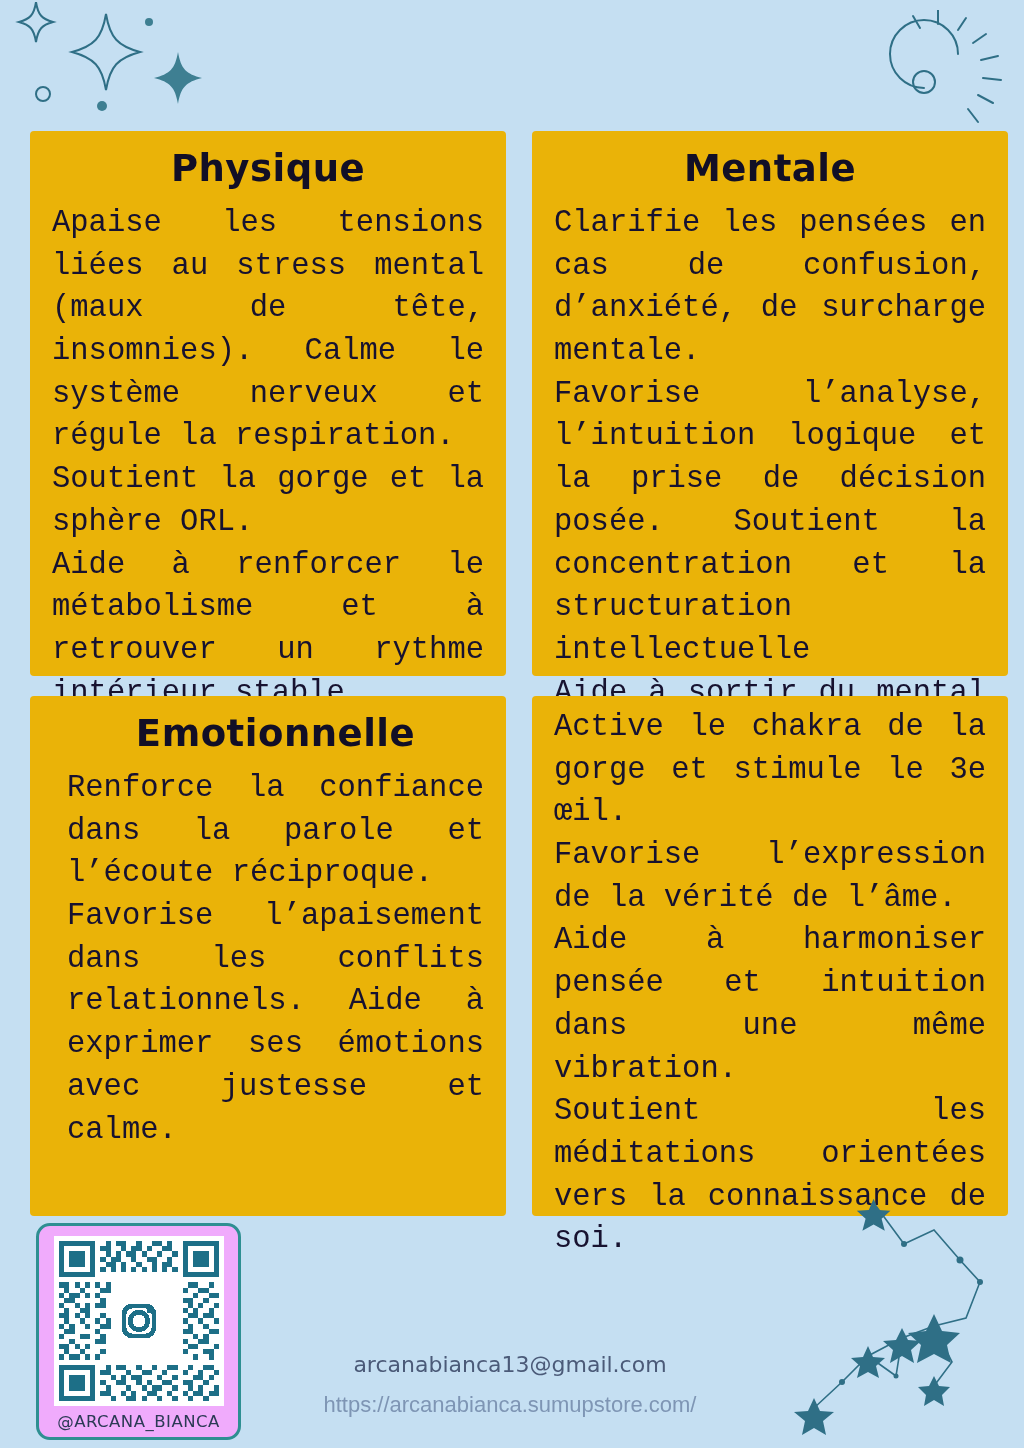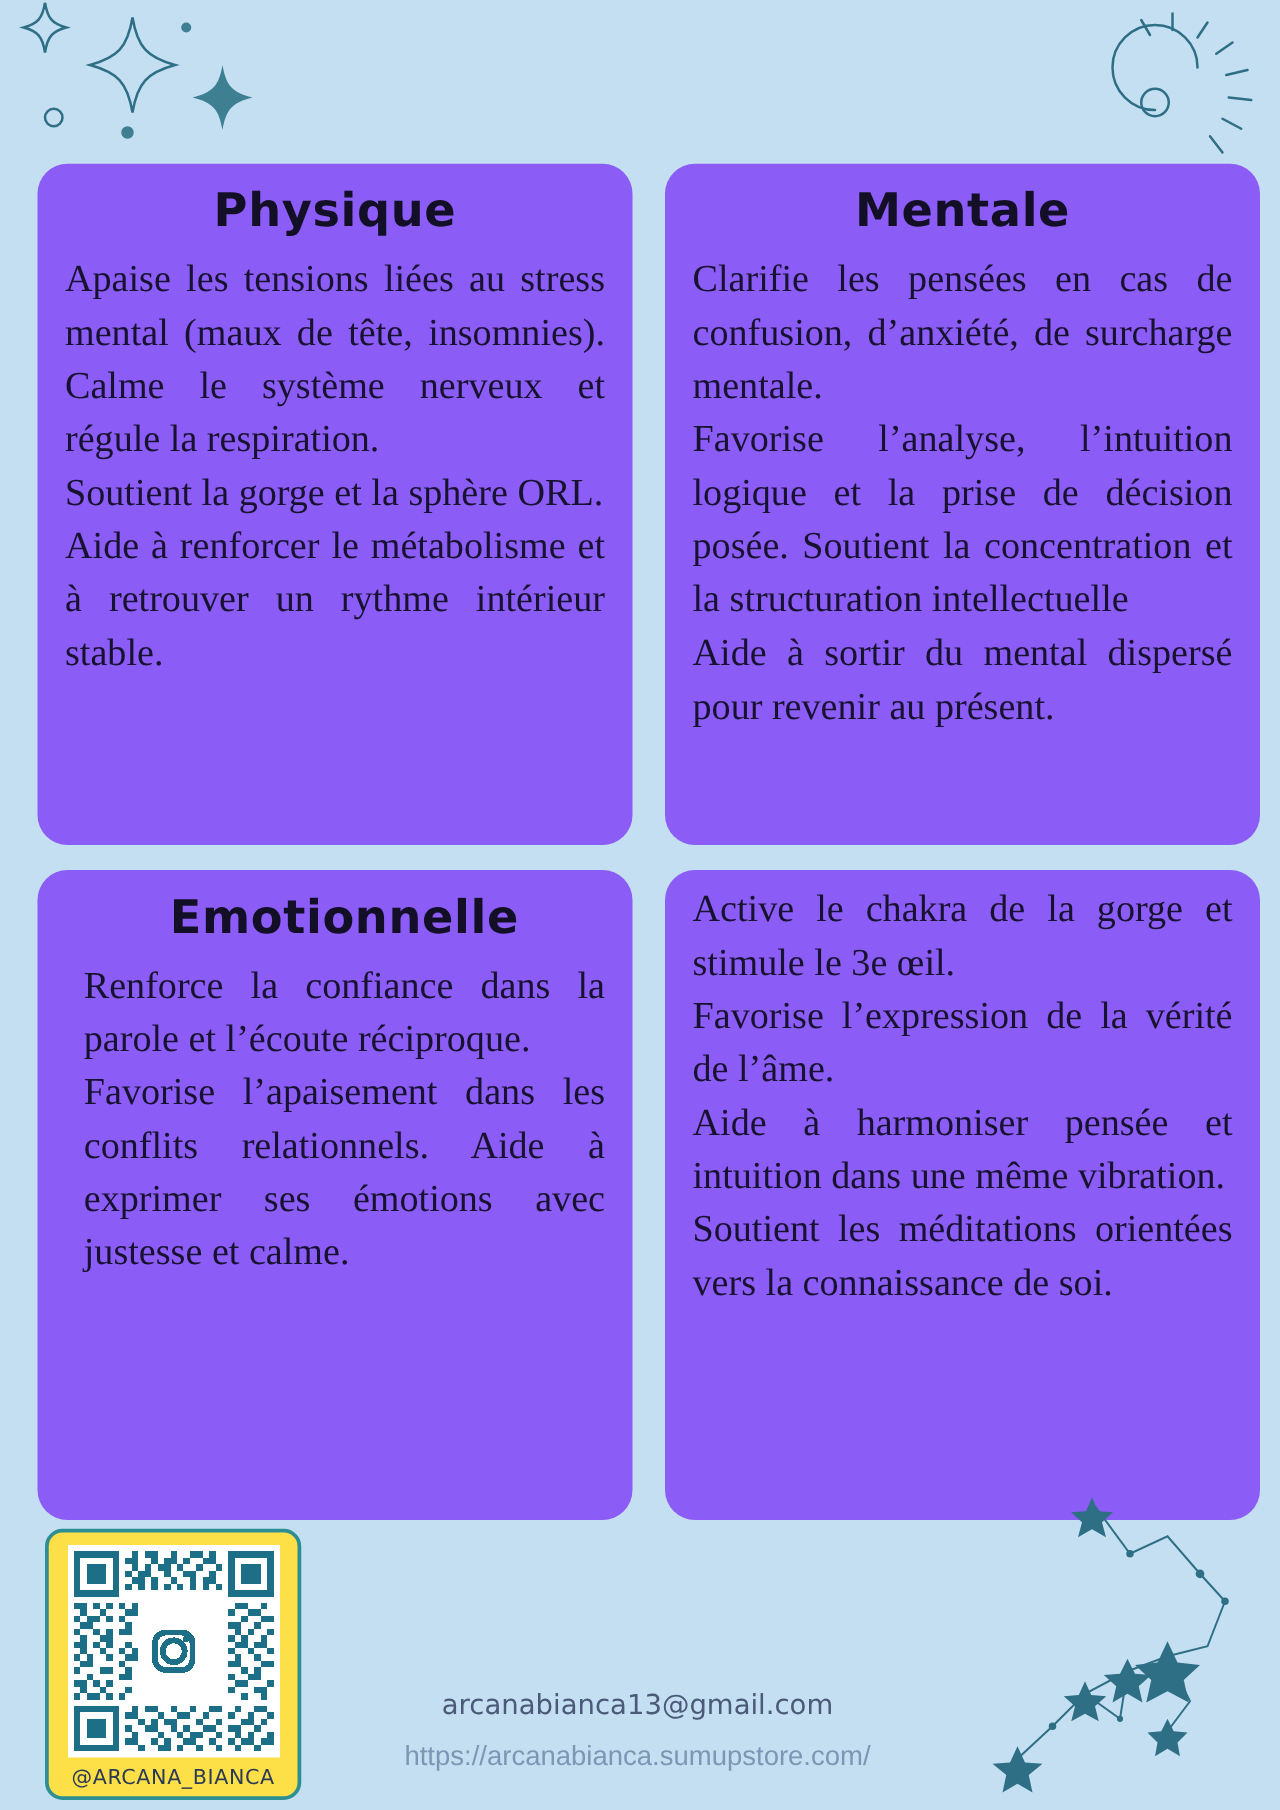--- a/index.html
+++ b/index.html
@@ -36,22 +36,22 @@
     position: absolute;
     left: 30px;
     top: 131px;
     width: 978px;
     display: flex;
     flex-wrap: wrap;
     gap: 20px 26px;
   }
   .card {
     width: 476px;
-    background: #8b5cf6;
-    border-radius: 24px;
+    background: #eab308;
+    border-radius: 4px;
     padding: 10px 22px 18px 22px;
     box-sizing: border-box;
     color: #1b1630;
   }
   .card.physique { height: 545px; }
   .card.mentale { height: 545px; }
   .card.emotionnelle { height: 520px; padding-left: 37px; }
   .card.spirituelle { height: 520px; }
 
   .card-title {
@@ -63,32 +63,32 @@
     margin: 6px 0 12px 0;
     font-family: "DejaVu Sans", sans-serif;
   }
   .card-body p {
     margin: 0;
     font-size: 30.5px;
     line-height: 1.40;
     text-align: justify;
     text-justify: inter-word;
     color: #171230;
-    font-family: Liberation Serif, serif;
+    font-family: Liberation Mono, monospace;
     font-weight: 400;
   }
   .card-body p:last-child { text-align: justify; }
 
   
   .qr-block {
     position: absolute;
     left: 36px;
     bottom: 8px;
     width: 205px;
-    background: #fde047;
+    background: #f0abfc;
     border: 3px solid #2e8f92;
     border-radius: 14px;
     padding: 10px 8px 6px 8px;
     box-sizing: border-box;
     text-align: center;
   }
   .qr-img {
     width: 170px;
     height: 170px;
     margin: 0 auto;

